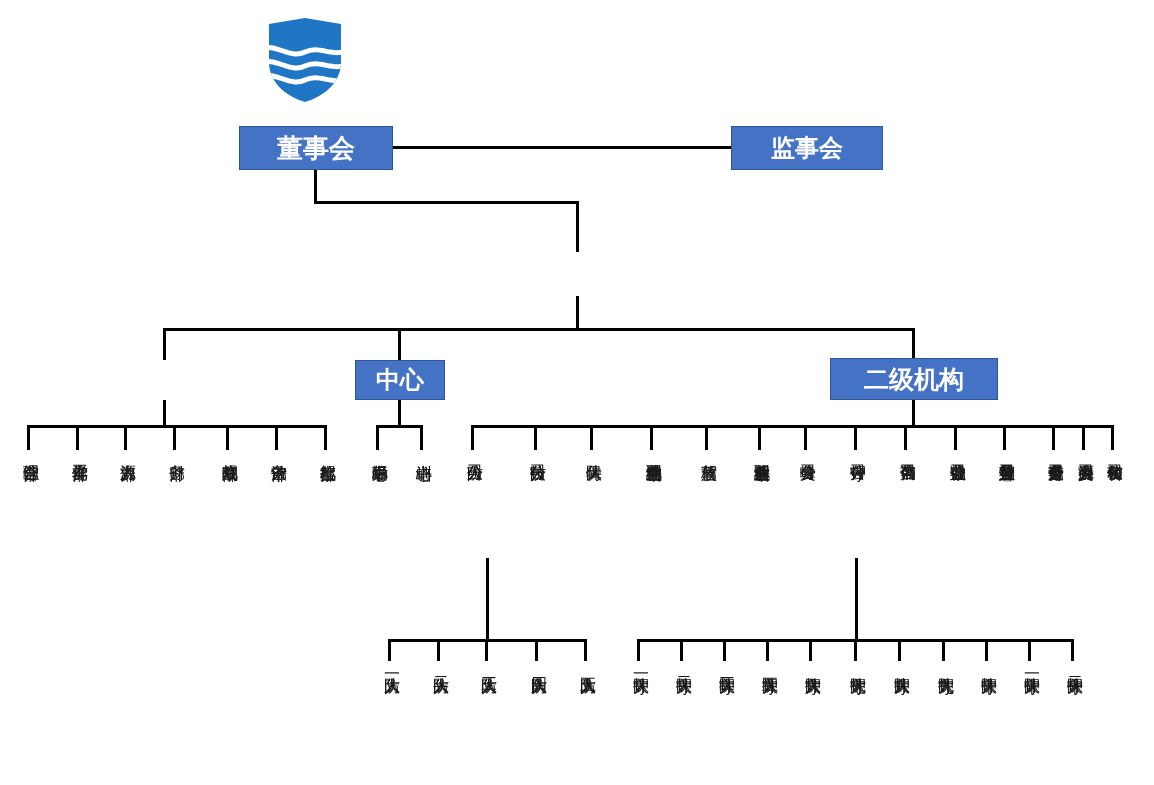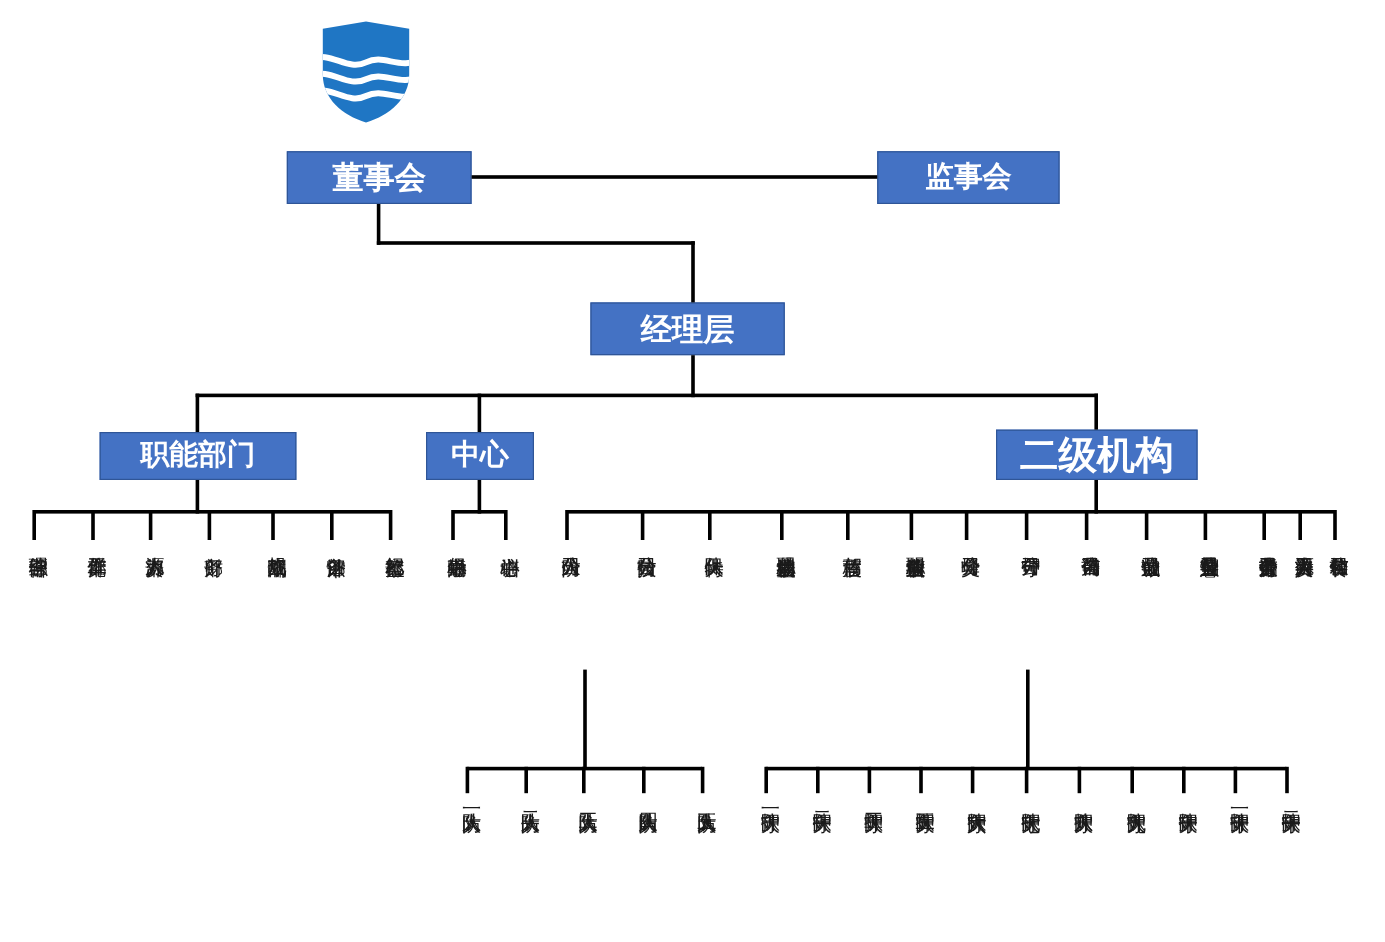--- a/index.html
+++ b/index.html
@@ -85,27 +85,25 @@
           <path d="M-4,62 C12,53 26,72 42,64 C58,56 70,72 90,60"></path>
         </g>
       </svg>
     </div>
   </div>
 
   <div class="box" style="left:731px;top:126px;width:152px;height:44px;font-size:24px;">监事会</div>
 
   <div class="box" style="left:239px;top:126px;width:154px;height:44px;font-size:26px;">董事会</div>
 
-  <div class="box" style="left:492px;top:252px;width:162px;height:44px;font-size:26px;">经理层</div>
-
-  <div class="box" style="left:83px;top:360px;width:164px;height:40px;font-size:24px;">职能部门</div>
+
 
   <div class="box" style="left:355px;top:360px;width:90px;height:40px;font-size:24px;">中心</div>
 
-  <div class="box" style="left:830px;top:358px;width:168px;height:42px;font-size:32px;">二级机构</div>
+  <div class="box" style="left:830px;top:358px;width:168px;height:42px;font-size:25px;">二级机构</div>
 
   <div class="ln hl" style="left:393px;top:146px;width:338px;"></div>
 
   <div class="ln vl" style="left:314px;top:170px;height:34px;"></div>
   <div class="ln hl" style="left:314px;top:201px;width:265px;"></div>
   <div class="ln vl" style="left:576px;top:201px;height:51px;"></div>
 
   <div class="ln vl" style="left:576px;top:296px;height:35px;"></div>
   <div class="ln hl" style="left:163px;top:328px;width:752px;"></div>
   <div class="ln vl" style="left:163px;top:328px;height:32px;"></div>

